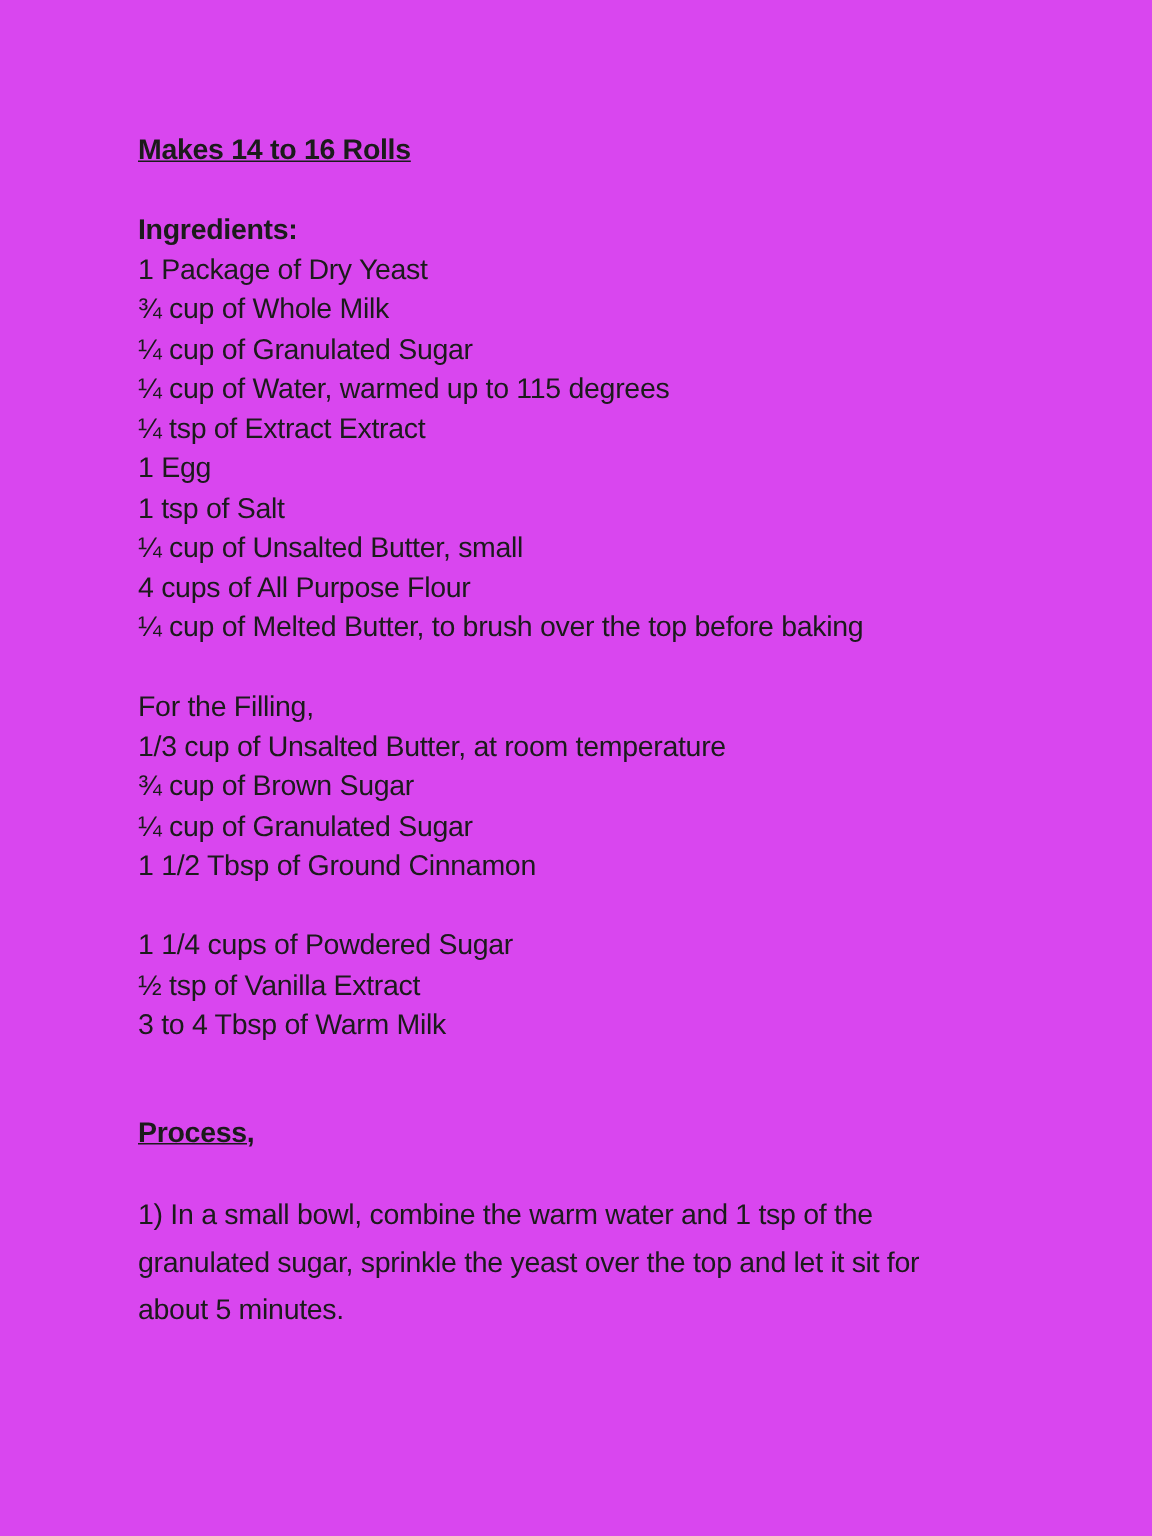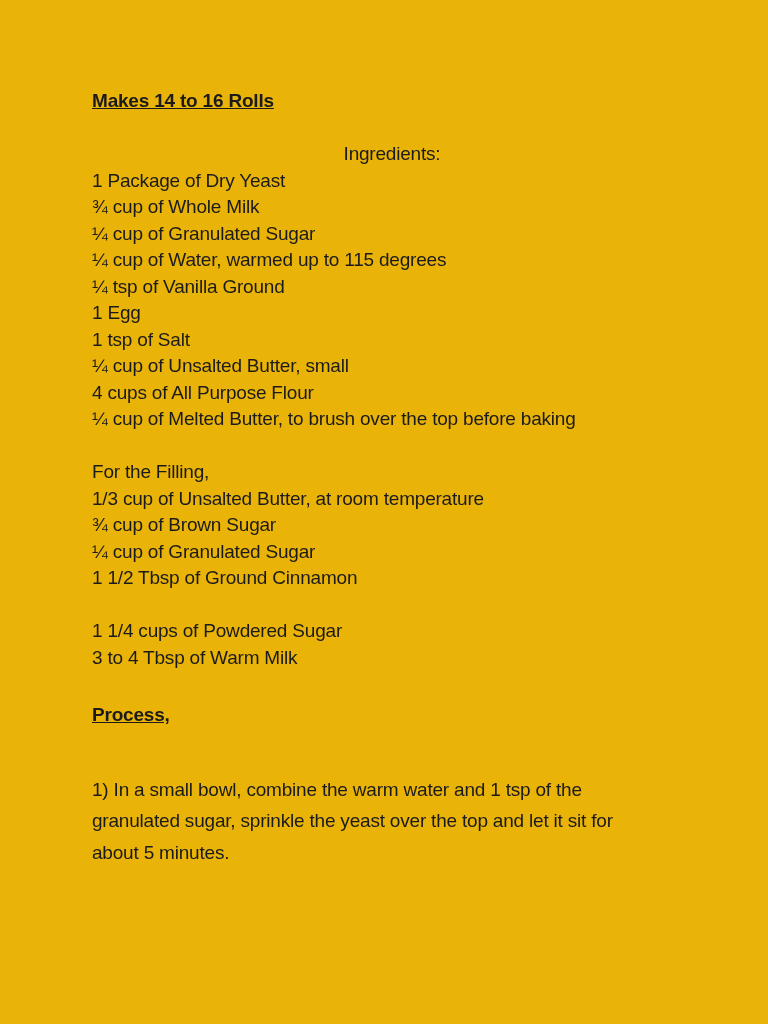--- a/index.html
+++ b/index.html
@@ -4,92 +4,92 @@
 <style>
   html, body {
     margin: 0;
     padding: 0;
     background: #ffffff;
   }
   .page {
     position: relative;
     width: 768px;
     height: 1024px;
-    background: #eab308;
+    background: #d946ef;
     overflow: hidden;
     font-family: "Liberation Sans", sans-serif;
     color: #1b1b1b;
   }
   .content {
     position: absolute;
     left: 92px;
     top: 88px;
     width: 600px;
     font-size: 19px;
     line-height: 26.5px;
     letter-spacing: -0.2px;
   }
   .doc-title {
     font-weight: bold;
     text-decoration: underline;
   }
   .section-heading-bold {
-    font-weight: normal;
-    text-align: center;
+    font-weight: bold;
   }
   .ingredients-heading {
     margin-top: 26.5px;
   }
   .block-gap {
     margin-top: 26.5px;
   }
   .process-heading {
-    margin-top: 31px;
+    margin-top: 45px;
     font-weight: bold;
     text-decoration: underline;
   }
   .process-step {
-    margin-top: 45px;
+    margin-top: 26px;
     line-height: 31.5px;
   }
   .line {  }
 </style>
 </head>
 <body>
 
 <div class="page">
   <div class="content">
 
     <div class="line doc-title">Makes 14 to 16 Rolls</div>
 
     <div class="line section-heading-bold ingredients-heading">Ingredients:</div>
 
     <div>
       <div class="line">1 Package of Dry Yeast</div>
       <div class="line">¾ cup of Whole Milk</div>
       <div class="line">¼ cup of Granulated Sugar</div>
       <div class="line">¼ cup of Water, warmed up to 115 degrees</div>
-      <div class="line">¼ tsp of Vanilla Ground</div>
+      <div class="line">¼ tsp of Extract Extract</div>
       <div class="line">1 Egg</div>
       <div class="line">1 tsp of Salt</div>
       <div class="line">¼ cup of Unsalted Butter, small</div>
       <div class="line">4 cups of All Purpose Flour</div>
       <div class="line">¼ cup of Melted Butter, to brush over the top before baking</div>
     </div>
 
     <div class="block-gap">
       <div class="line">For the Filling,</div>
       <div class="line">1/3 cup of Unsalted Butter, at room temperature</div>
       <div class="line">¾ cup of Brown Sugar</div>
       <div class="line">¼ cup of Granulated Sugar</div>
       <div class="line">1 1/2 Tbsp of Ground Cinnamon</div>
     </div>
 
     <div class="block-gap">
       <div class="line">1 1/4 cups of Powdered Sugar</div>
+      <div class="line">½ tsp of Vanilla Extract</div>
       <div class="line">3 to 4 Tbsp of Warm Milk</div>
     </div>
 
     <div class="line process-heading">Process,</div>
 
     <div class="process-step">
       <div class="line">1) In a small bowl, combine the warm water and 1 tsp of the</div>
       <div class="line">granulated sugar, sprinkle the yeast over the top and let it sit for</div>
       <div class="line">about 5 minutes.</div>
     </div>

